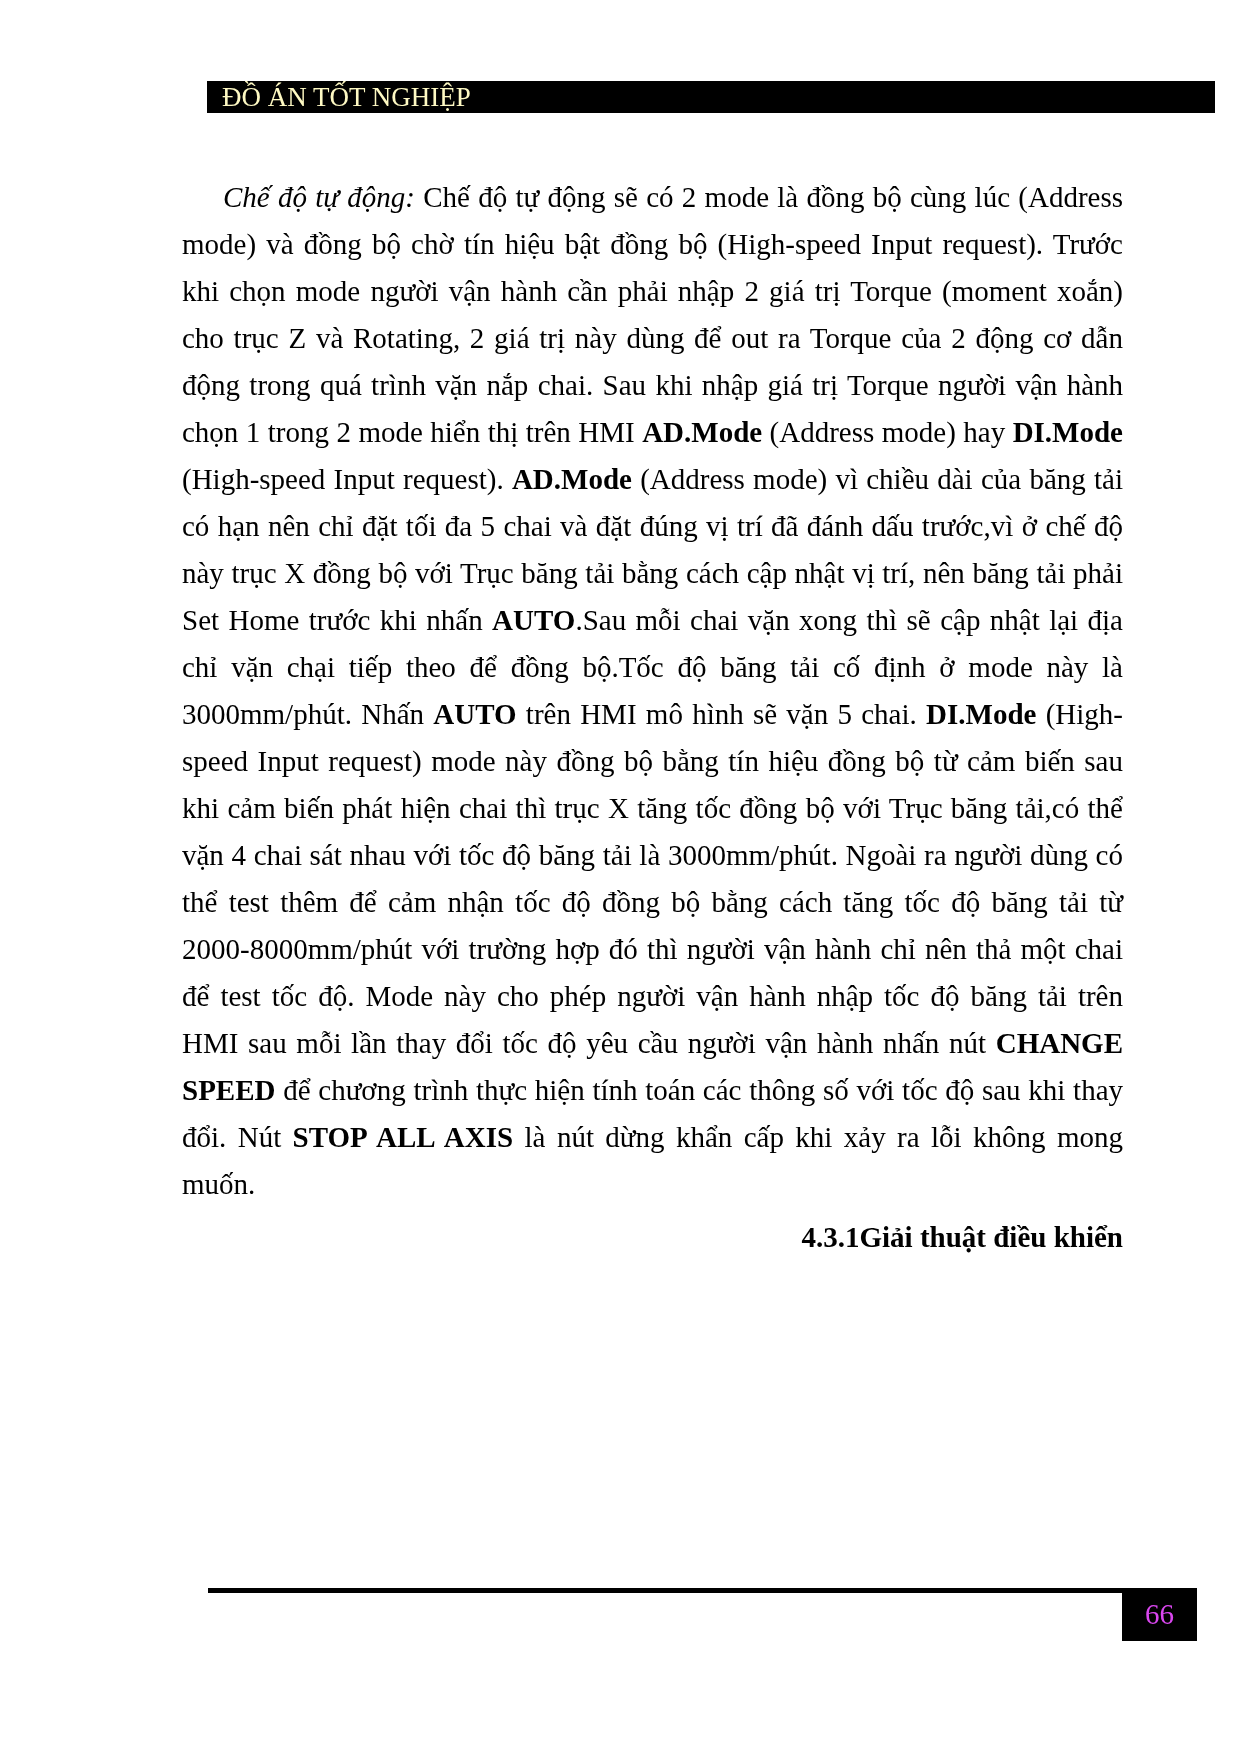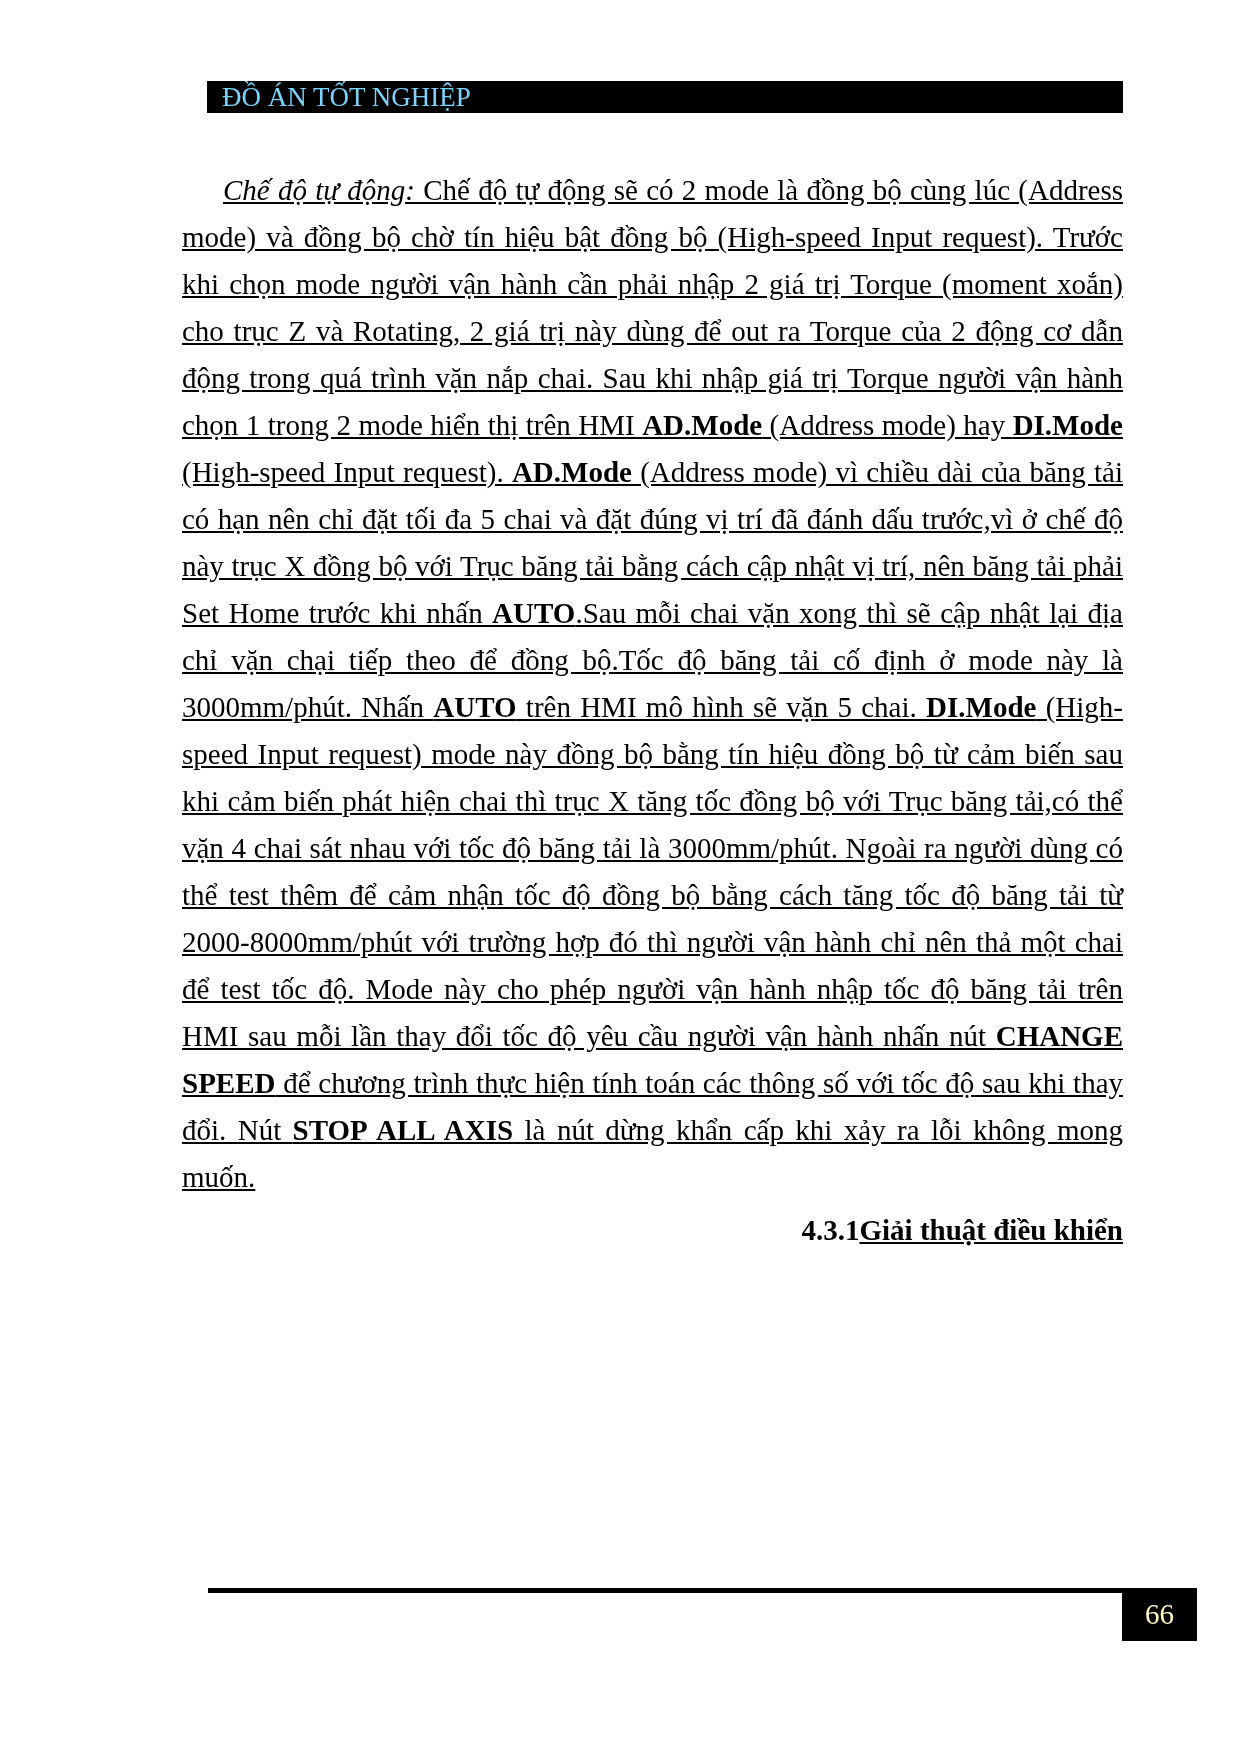--- a/index.html
+++ b/index.html
@@ -7,29 +7,29 @@
     position:relative;
     width:1241px;height:1754px;
     margin:0 auto;
     background:#ffffff;
     font-family:"Liberation Serif","DejaVu Serif",serif;
     color:#000000;
     overflow:hidden;
   }
   .header-bar{
     position:absolute;left:207px;top:81px;
-    width:916px;height:32px;
-    background:#000000;color:#7dd3fc;
+    width:1008px;height:32px;
+    background:#000000;color:#fef9c3;
     font-size:27px;line-height:33px;
     padding-left:15px;box-sizing:border-box;
     white-space:nowrap;
   }
   .content{
-    position:absolute;left:182px;top:167px;width:941px;
-    font-size:29px;line-height:47px;text-decoration:underline;
+    position:absolute;left:182px;top:174px;width:941px;
+    font-size:29px;line-height:47px;
   }
   .para{
     margin:0;
     text-align:justify;
   }
   .para.indent{text-indent:41px;}
   .i{font-style:italic;}
   .b{font-weight:bold;}
   h2.h43{
     margin:22px 0 0 0;
@@ -45,21 +45,21 @@
   .hnum431{display:inline-block;width:78px;}
   .para.p2{margin-top:18px;}
   .para.p3{margin-top:14px;}
   .footer-rule{
     position:absolute;left:208px;top:1588px;
     width:914px;height:5px;background:#000000;
   }
   .page-number-box{
     position:absolute;left:1122px;top:1588px;
     width:75px;height:53px;background:#000000;
-    color:#fef9c3;font-size:29px;
+    color:#d946ef;font-size:29px;
     display:flex;align-items:center;justify-content:center;
   }
 </style>
 </head>
 <body>
 
 <div class="page">
 
   <div class="header-bar">
     <span>ĐỒ ÁN TỐT NGHIỆP</span>

